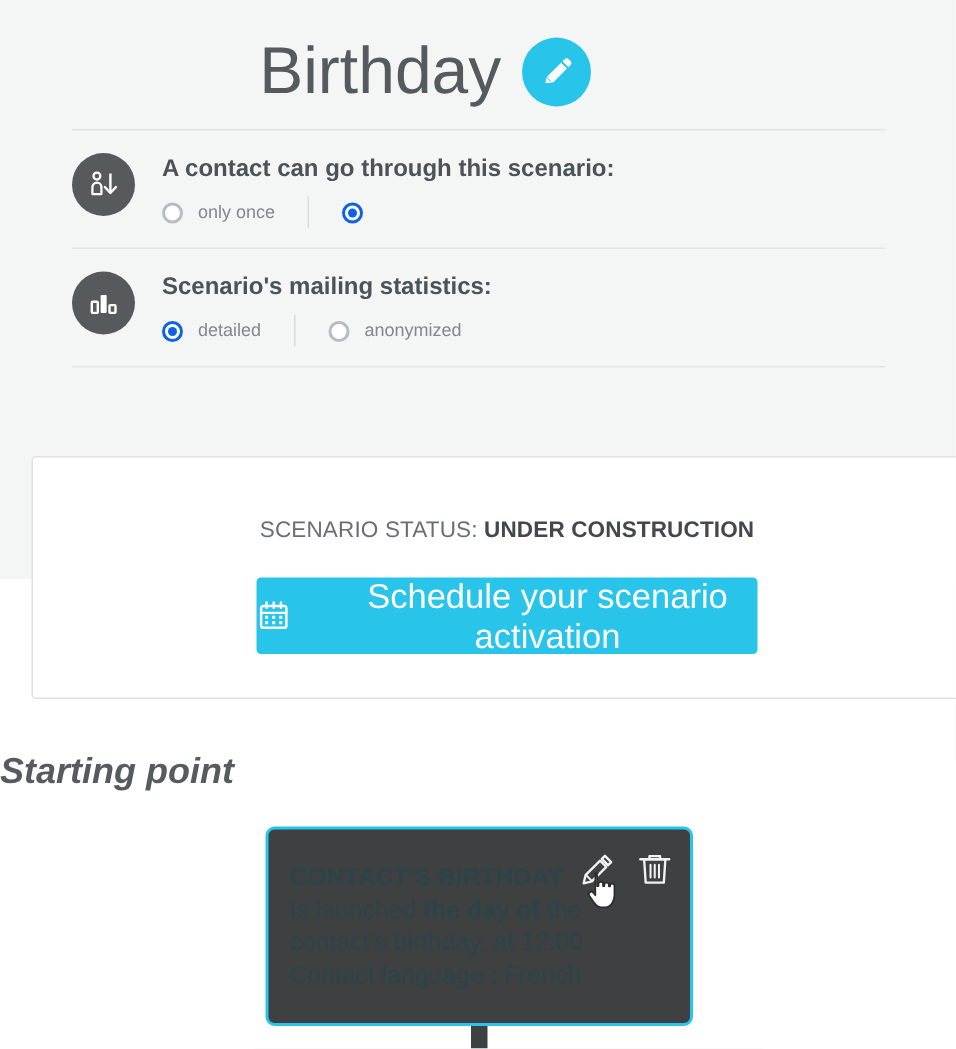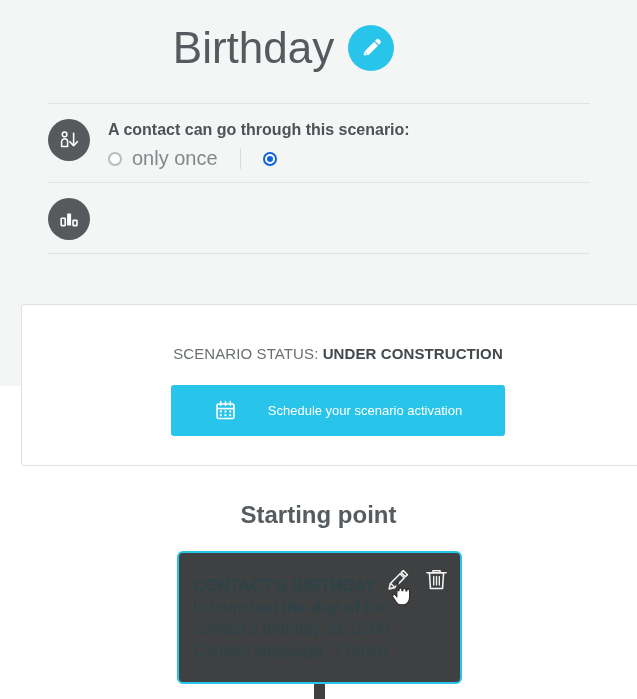--- a/index.html
+++ b/index.html
@@ -52,21 +52,21 @@
     justify-content: center;
     cursor: pointer;
     border: none;
     padding: 0;
   }
 
   
   #settings {
     position: absolute;
     left: 48px;
-    top: 103px;
+    top: 86px;
     width: 542px;
   }
   .setting-row {
     display: flex;
     align-items: flex-start;
     padding: 14px 0 13px 0;
     border-bottom: 1px solid #e2e4e4;
     min-height: 62px;
     box-sizing: border-box;
   }
@@ -124,21 +124,21 @@
   }
   .radio-option.checked .radio-mark::after {
     content: "";
     position: absolute;
     left: 2px; top: 2px;
     width: 6px; height: 6px;
     border-radius: 50%;
     background: #0f62e6;
   }
   .radio-text {
-    font-size: 20px;
+    font-size: 12px;
     color: #83888b;
     margin-left: 10px;
     line-height: 19px;
   }
 
   
   #status-card {
     position: absolute;
     left: 21px;
     top: 304px;
@@ -163,42 +163,42 @@
     color: #42484b;
   }
   #schedule-button {
     margin-top: 23px;
     width: 334px;
     height: 51px;
     background: #29c4ea;
     border: none;
     border-radius: 3px;
     color: #ffffff;
-    font-size: 13px;
+    font-size: 23px;
     font-family: "Liberation Sans", sans-serif;
     display: flex;
     align-items: center;
     justify-content: center;
     cursor: pointer;
     padding: 0;
     gap: 15px;
   }
   #schedule-button .cal-ico { margin-right: 16px; display: flex; }
 
   
   #starting-point-title {
     position: absolute;
     left: 0;
     top: 500px;
     width: 637px;
-    text-align: center;
     font-size: 24px;
     font-weight: bold;
     color: #565b5f;
     line-height: 30px;
+    font-style: italic;
   }
 
   #start-node {
     position: absolute;
     left: 177px;
     top: 551px;
     width: 285px;
     height: 133px;
     border: 2px solid #29c4ea;
     border-radius: 6px;
@@ -304,20 +304,32 @@
 
   <div class="setting-row">
     <div class="setting-icon">
       <svg width="24" height="24" viewBox="0 0 24 24" aria-hidden="true">
         <rect x="4.2" y="11.2" width="4.0" height="7.4" rx="0.6" fill="none" stroke="#ffffff" stroke-width="1.6"></rect>
         <rect x="10.1" y="6.6" width="4.0" height="12.0" rx="0.6" fill="#ffffff"></rect>
         <rect x="16.0" y="13.4" width="4.0" height="5.2" rx="0.6" fill="none" stroke="#ffffff" stroke-width="1.6"></rect>
       </svg>
     </div>
     <div class="setting-body">
+      <div class="setting-label">Scenario's mailing statistics:</div>
+      <div class="radio-group">
+        <div class="radio-option checked">
+          <span class="radio-mark"></span>
+          <span class="radio-text">detailed</span>
+        </div>
+        <div class="radio-sep"></div>
+        <div class="radio-option">
+          <span class="radio-mark"></span>
+          <span class="radio-text">anonymized</span>
+        </div>
+      </div>
     </div>
   </div>
 
 </div>
 
 <div id="status-card">
   <div id="status-line">
     <span>SCENARIO STATUS:</span>
     <span id="status-value">UNDER CONSTRUCTION</span>
   </div>

